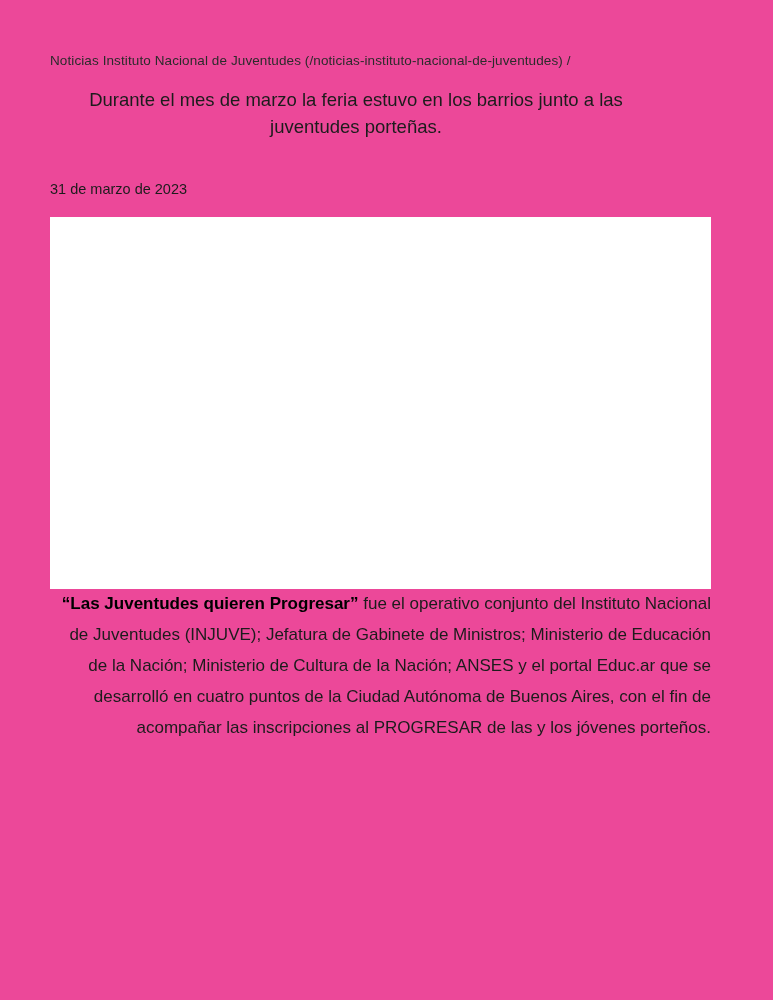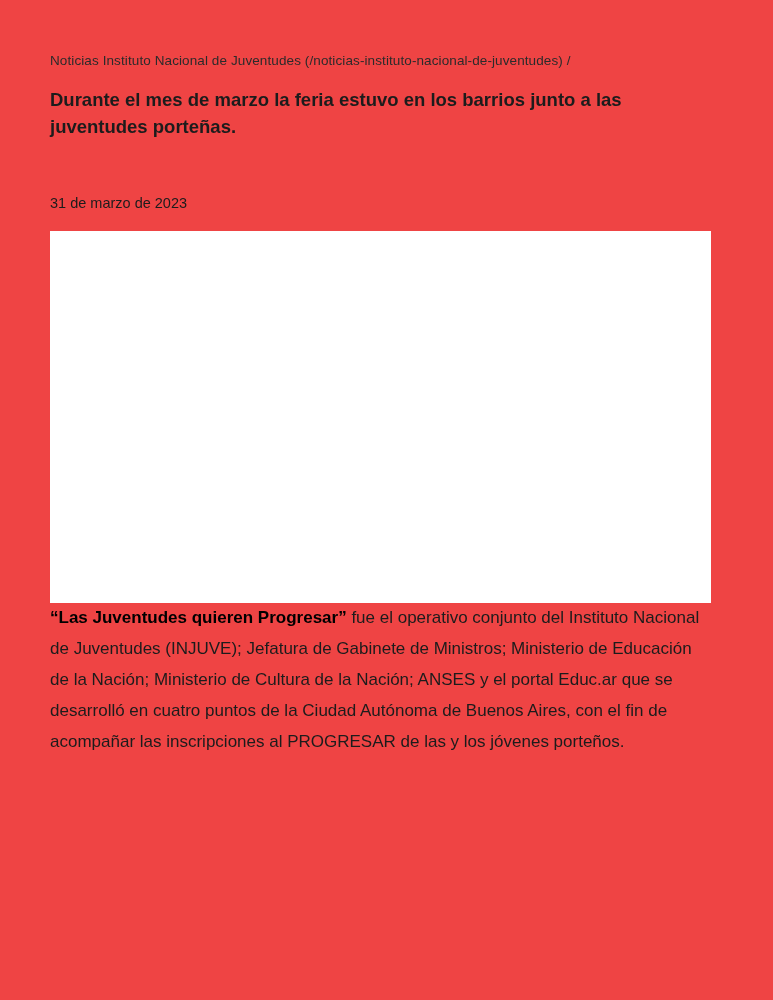--- a/index.html
+++ b/index.html
@@ -12,21 +12,21 @@
     min-height: 1000px;
     font-family: "Liberation Sans", sans-serif;
     color: #1a1a1a;
     -webkit-font-smoothing: antialiased;
   }
   .page {
     width: 773px;
     min-height: 1000px;
     box-sizing: border-box;
     padding: 52px 62px 40px 50px;
-    background: #ef4444;
+    background: #ec4899;
   }
   .breadcrumb {
     font-size: 13.5px;
     line-height: 1.4;
     color: #2b2b2b;
     letter-spacing: 0.1px;
     margin: 0 0 16px 0;
   }
   .breadcrumb a {
     color: #2b2b2b;
@@ -41,41 +41,43 @@
     line-height: 1.2;
     font-weight: 700;
     letter-spacing: -0.2px;
     color: #000000;
     margin: 0 0 18px 0;
   }
   .summary {
     font-size: 18.5px;
     line-height: 1.45;
     color: #1c1c1c;
-    margin: 0 0 52px 0;
+    margin: 0 0 38px 0;
     max-width: 612px;
-    font-weight: 700;
+    font-weight: 400;
+    text-align: center;
   }
   .date {
     font-size: 14.5px;
     line-height: 1.4;
     color: #1c1c1c;
     margin: 8px 0 18px 0;
   }
   .media-slot {
     width: 100%;
     height: 372px;
     background: #ffffff;
   }
   .body-text {
     font-size: 17px;
     line-height: 1.82;
     color: #1c1c1c;
     margin: 0;
     max-width: 668px;
+    text-align: right;
   }
   .body-text strong {
     font-weight: 700;
     color: #000000;
   }
 </style>
 </head>
 <body>
 
 <div class="page">

